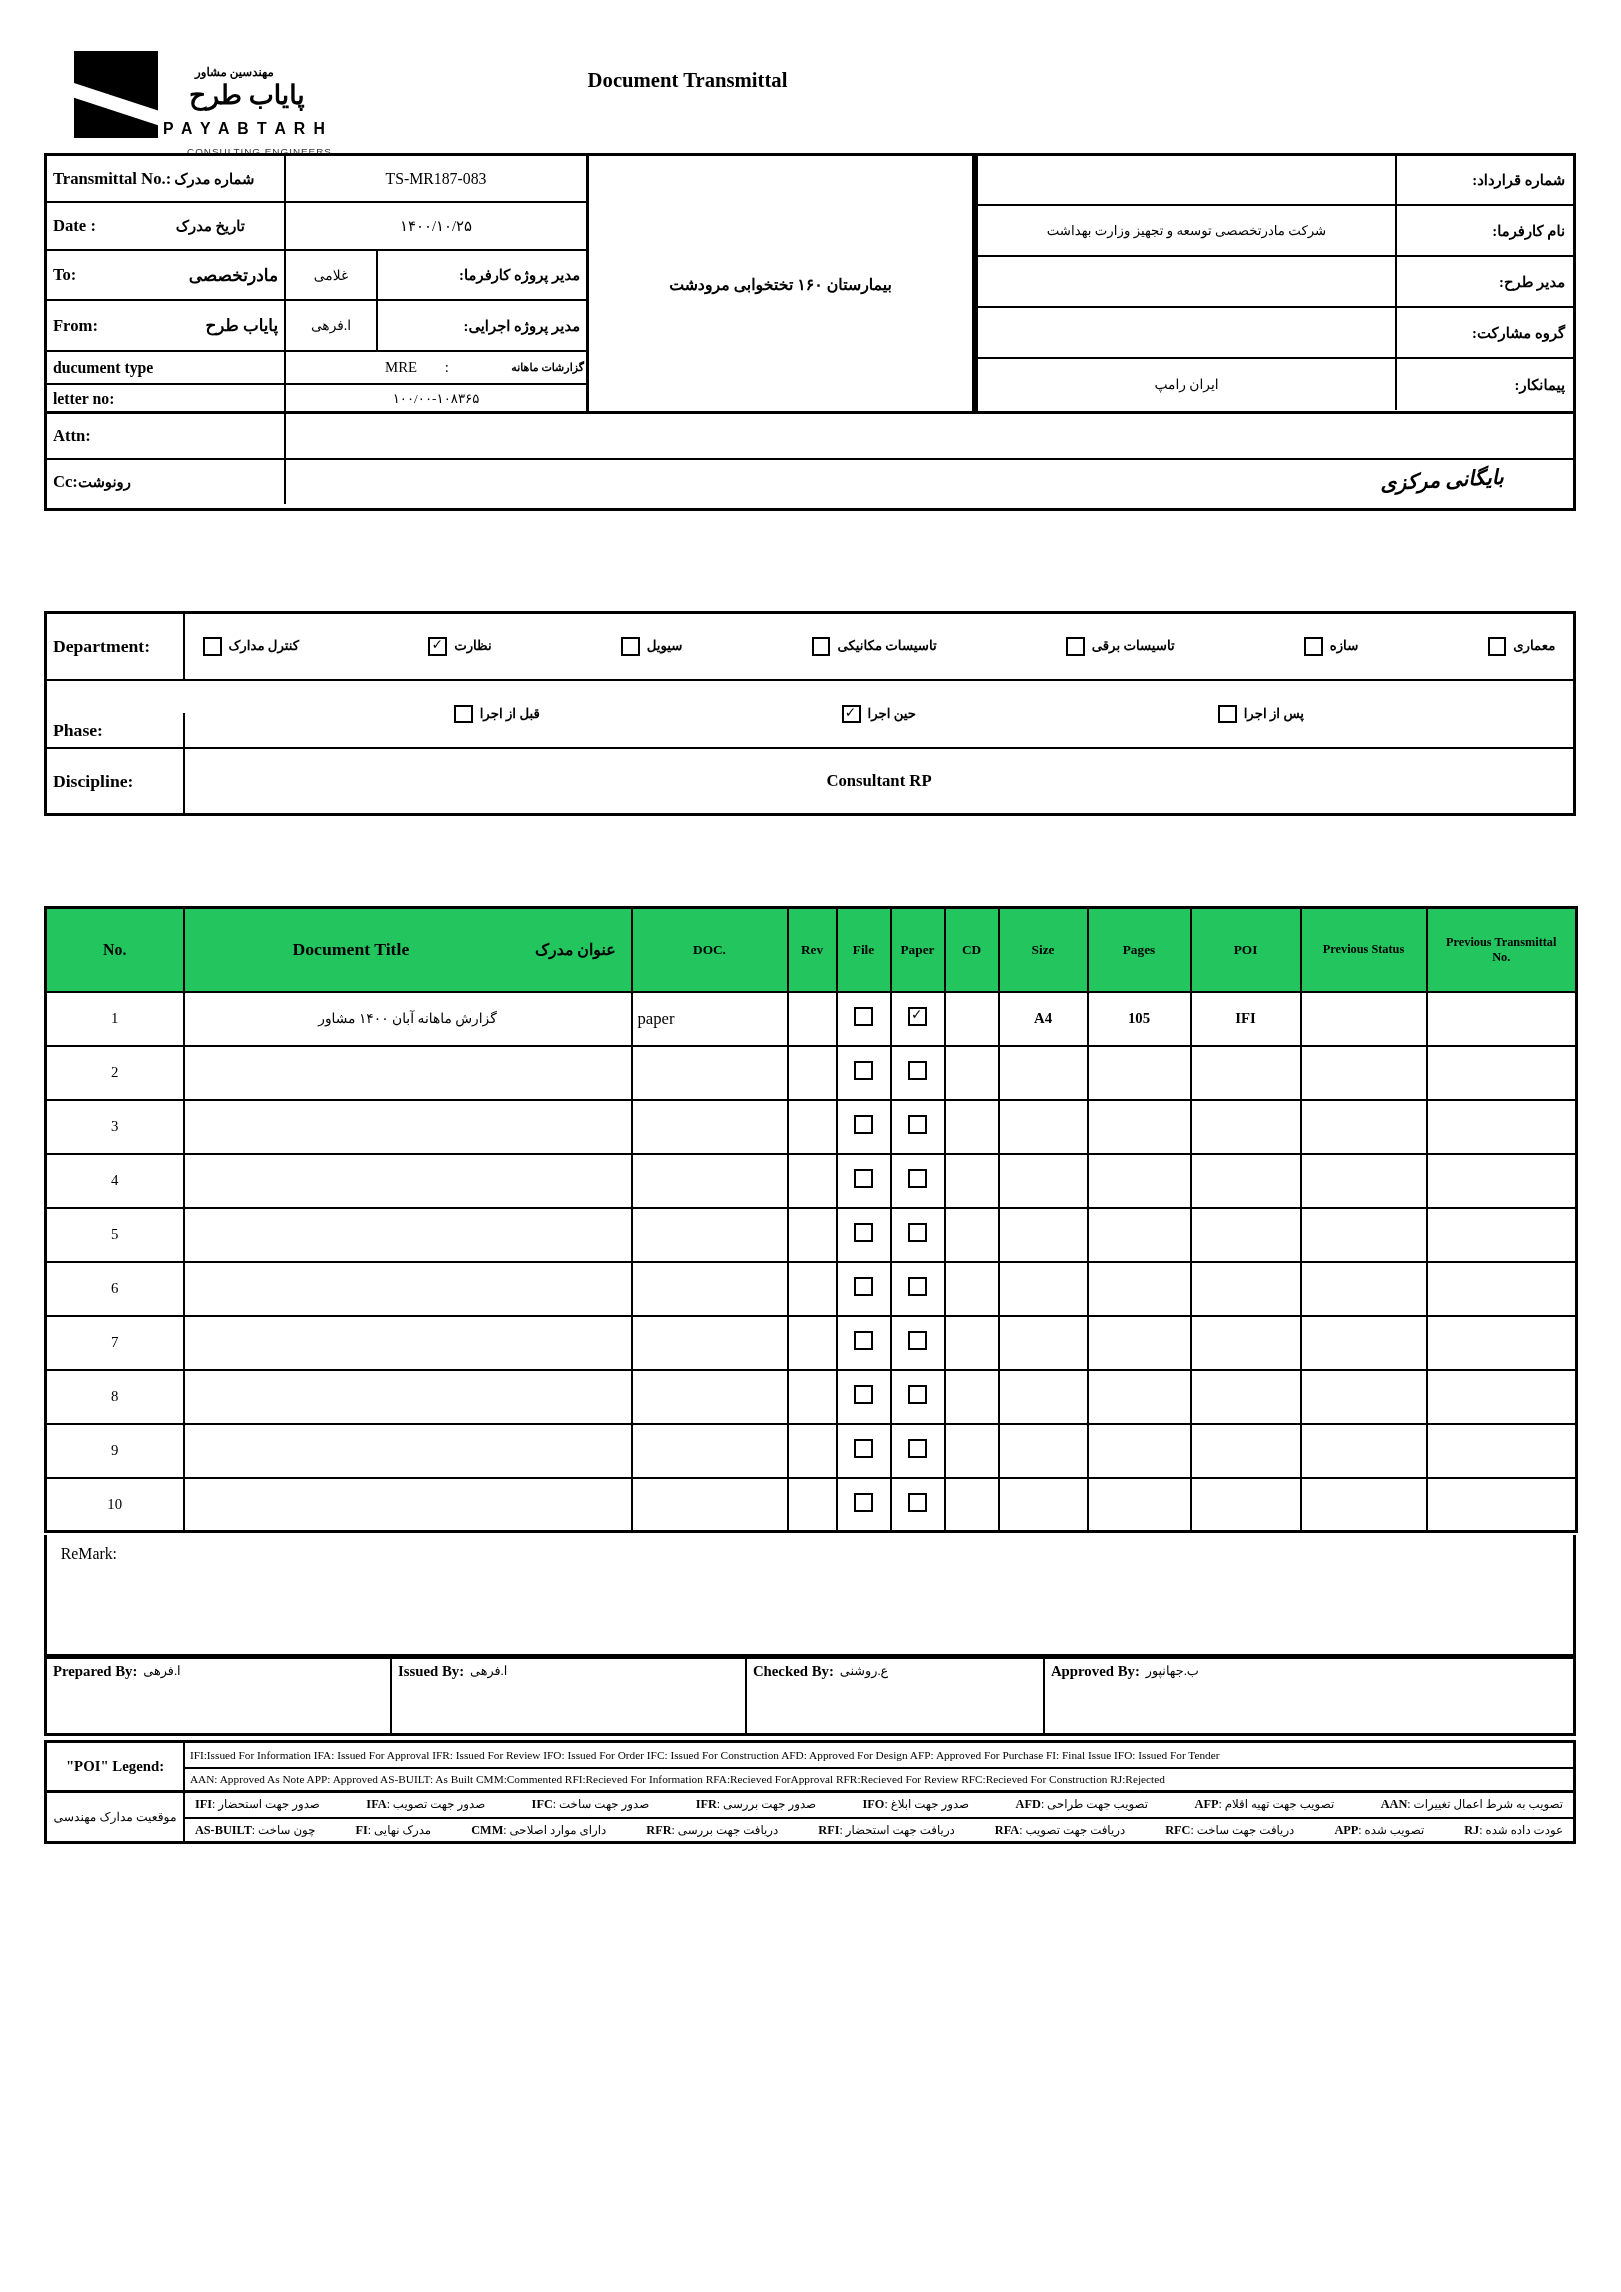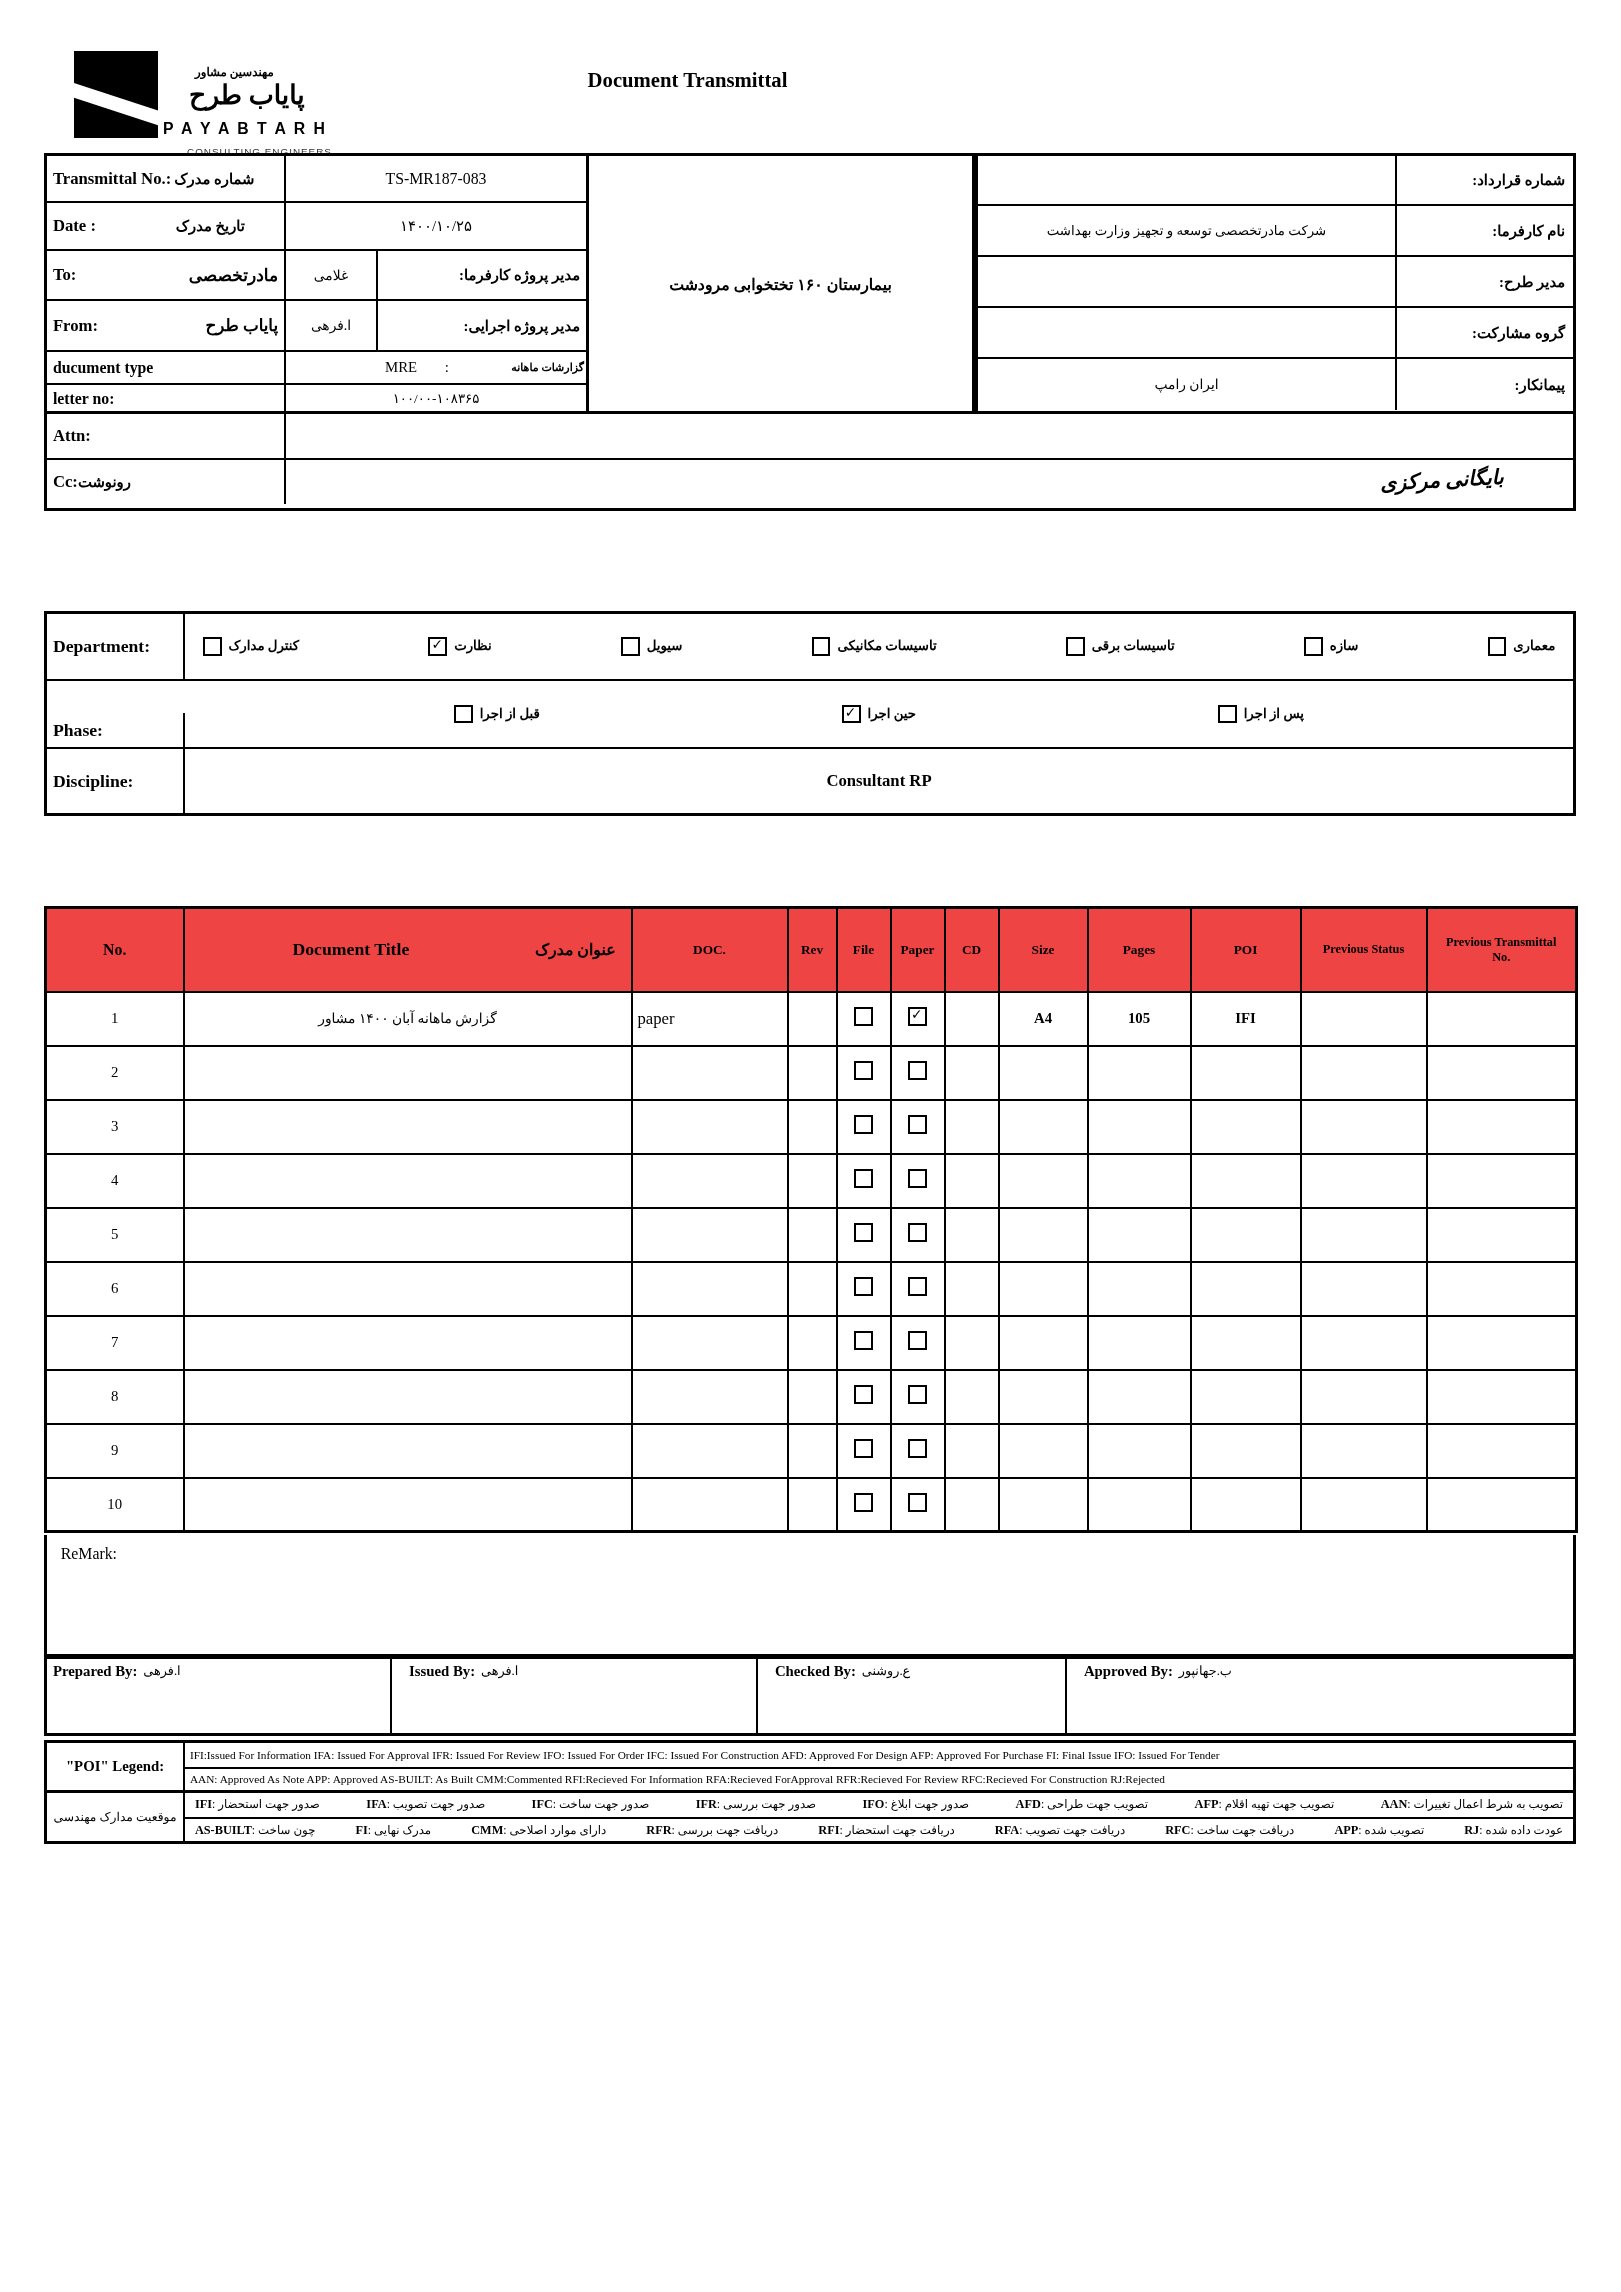--- a/index.html
+++ b/index.html
@@ -1,19 +1,19 @@
 <!DOCTYPE html>
 <html><head>
 <meta charset="utf-8">
 <style>
   html,body{margin:0;padding:0;background:#fff;}
   body{width:1621px;height:2292px;position:relative;overflow:hidden;
        font-family:"Liberation Serif","DejaVu Serif",serif;color:#000;}
   .abs{position:absolute;}
-  .flex{display:flex;align-items:center;gap:11px;}
+  .flex{display:flex;align-items:center;}
   .cell{box-sizing:border-box;border-right:2px solid #000;border-bottom:2px solid #000;
         display:flex;align-items:center;overflow:hidden;}
   .noR{border-right:none;} .noB{border-bottom:none;}
   .enLab{font-weight:bold;font-size:16.7px;padding-left:5.9px;white-space:nowrap;}
   .faLab{font-weight:bold;font-size:14.8px;direction:rtl;white-space:nowrap;}
   .faTxt{direction:rtl;}
   .ctr{justify-content:center;text-align:center;}
   .cb{width:14.8px;height:14.8px;border:2px solid #000;display:inline-block;position:relative;
       background:#fff;flex:0 0 auto;}
   .cb.on::after{content:"\2713";position:absolute;left:1px;top:-3px;font-size:13.8px;
@@ -21,21 +21,21 @@
   
   .logoBox{left:74px;top:51px;width:84px;height:87px;background:#000;overflow:hidden;}
   .logoStripe{position:absolute;left:-11.8px;top:51px;width:138px;height:13.8px;background:#fff;
       transform:rotate(18deg);}
   .doctitle{left:0;right:246px;top:69px;text-align:center;font-size:20.7px;font-weight:bold;}
   
   .grid{display:grid;box-sizing:border-box;}
   
   table.doc{border-collapse:collapse;table-layout:fixed;width:1532px;}
   table.doc td,table.doc th{border:2px solid #000;padding:0;overflow:hidden;box-sizing:border-box;}
-  table.doc thead th{background:#ef4444;font-size:13.3px;font-weight:bold;height:84px;}
+  table.doc thead th{background:#22c55e;font-size:13.3px;font-weight:bold;height:84px;}
   table.doc tbody td{height:54px;font-size:14.8px;text-align:center;}
   .legline{font-size:11.3px;white-space:nowrap;padding-left:4.9px;}
   .faleg{display:flex;direction:ltr;justify-content:space-between;align-items:center;
          font-size:11.8px;padding:0 9.9px;white-space:nowrap;}
   .faleg .it b{font-family:"Liberation Serif",serif;font-size:12.3px;}
   .hand{font-style:italic;font-weight:600;font-size:20.7px;transform:rotate(-3deg);direction:rtl;}
   .ckitem{display:flex;direction:rtl;align-items:center;gap:6.9px;font-size:13.3px;font-weight:bold;}
 </style>
 </head>
 <body>

